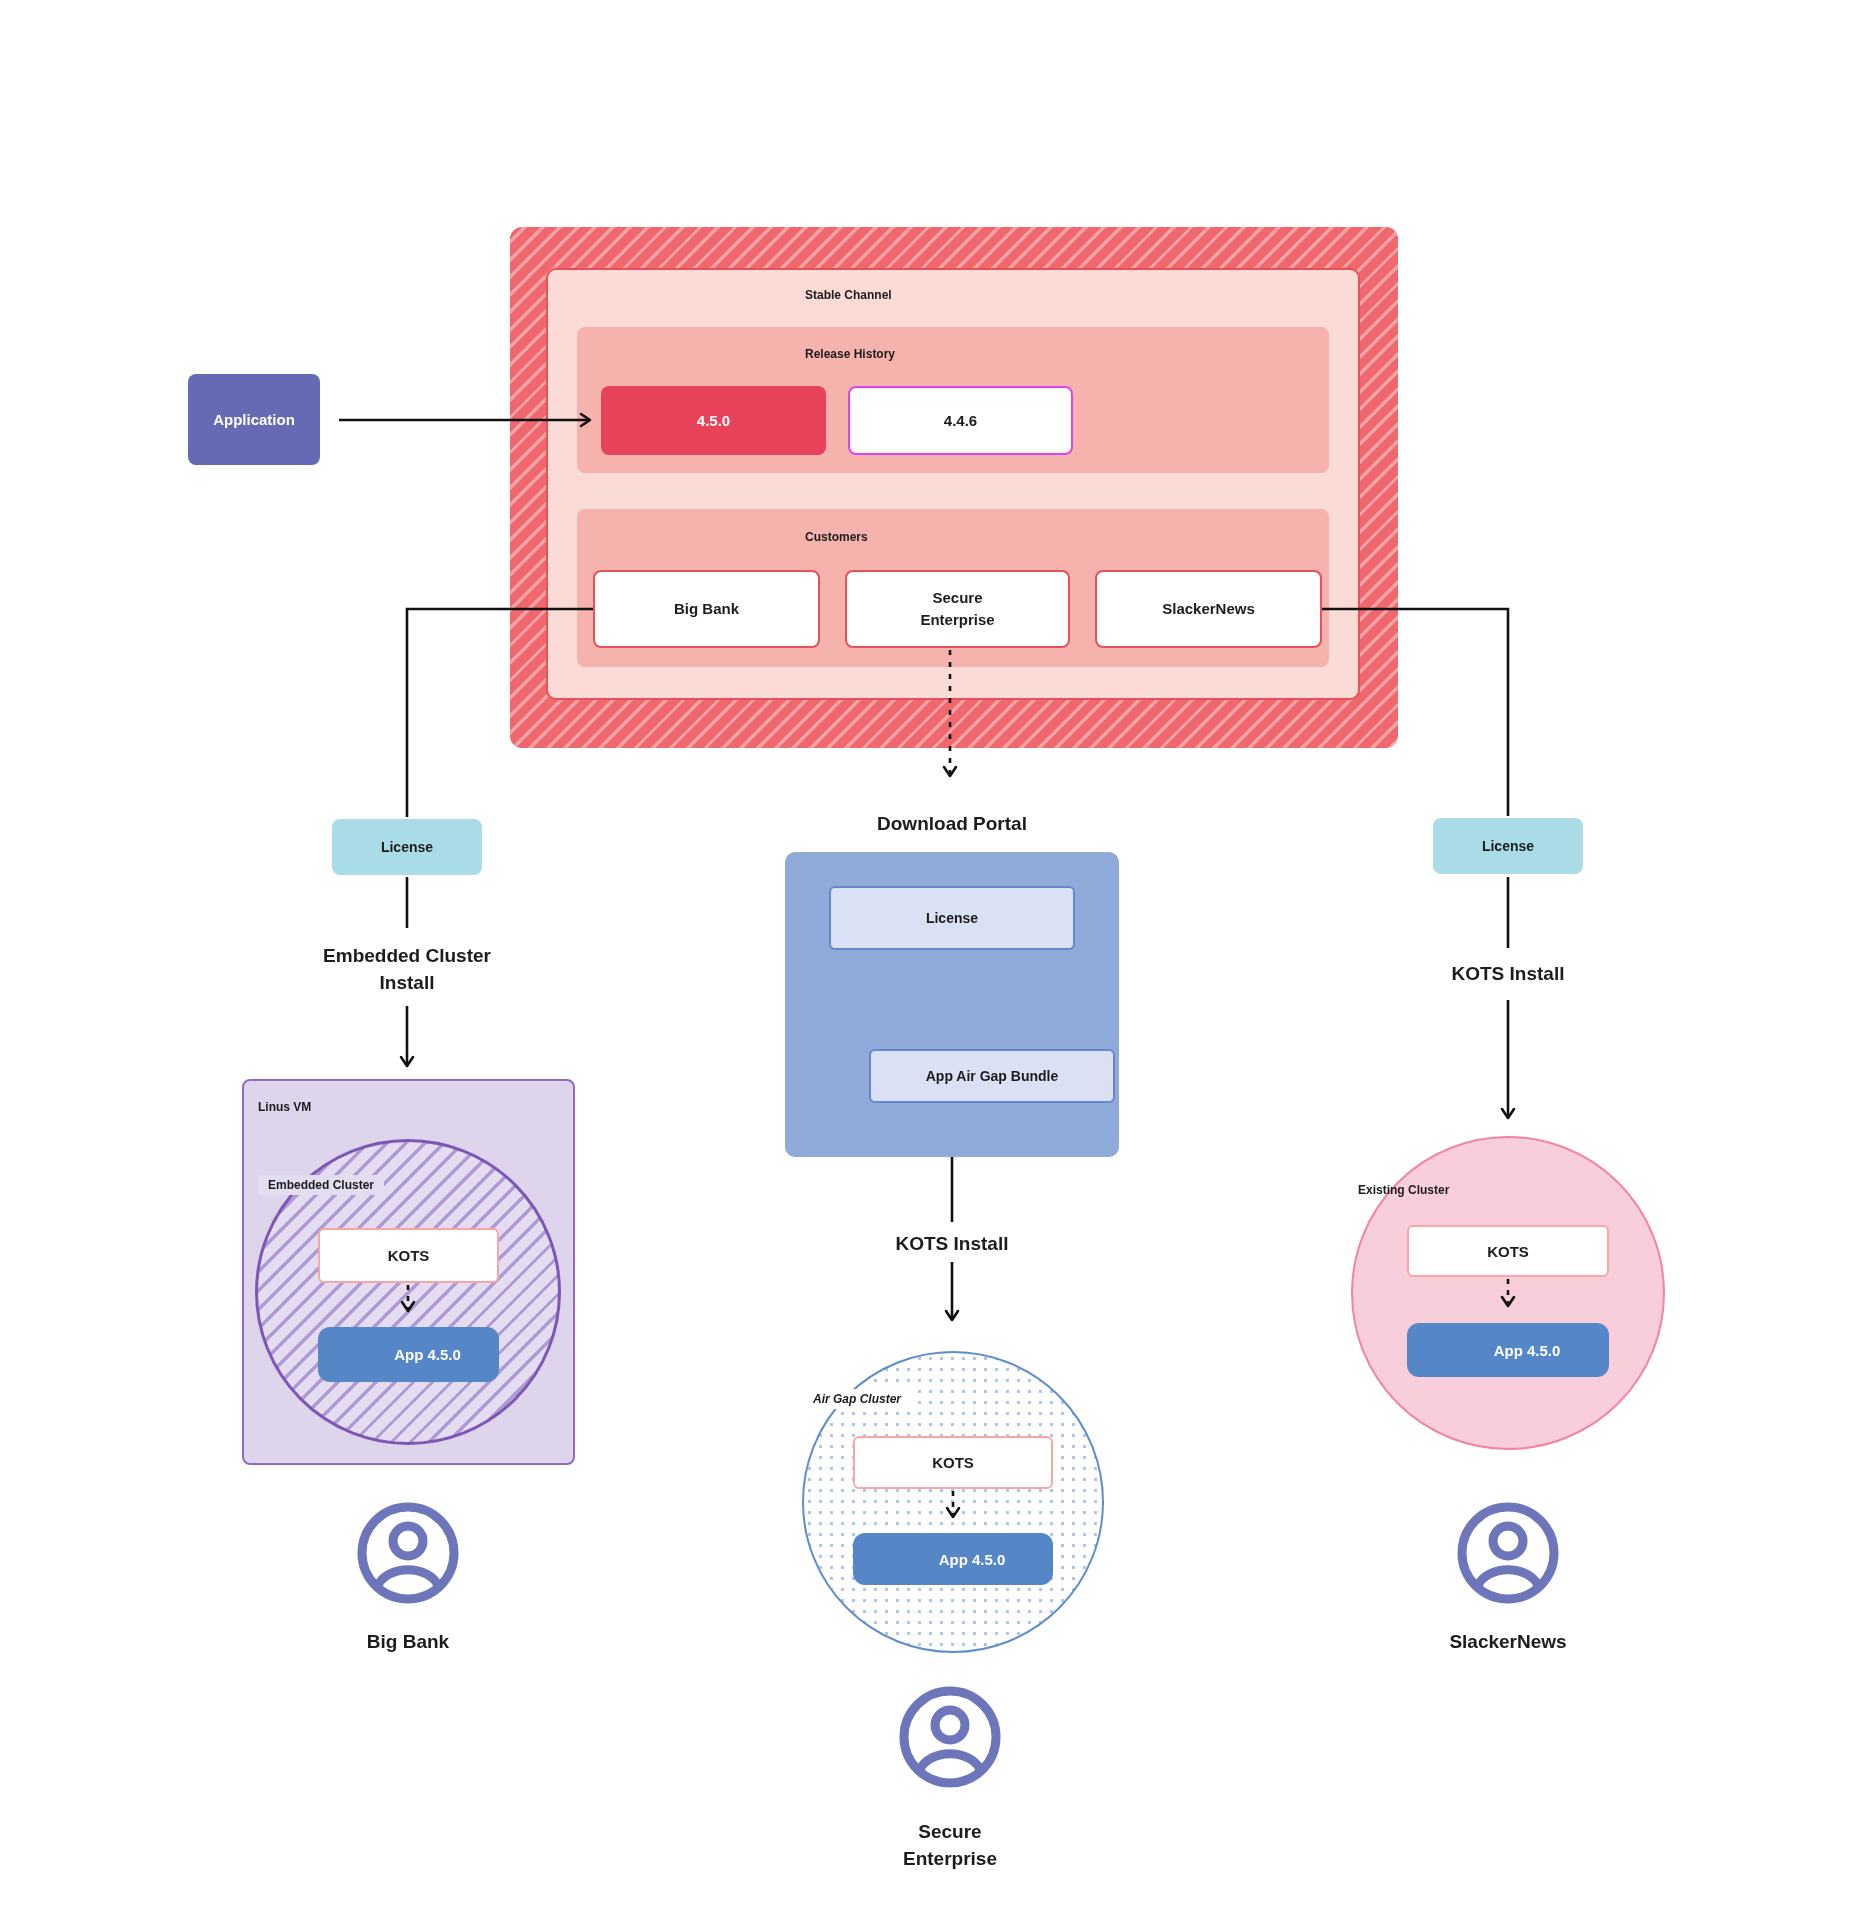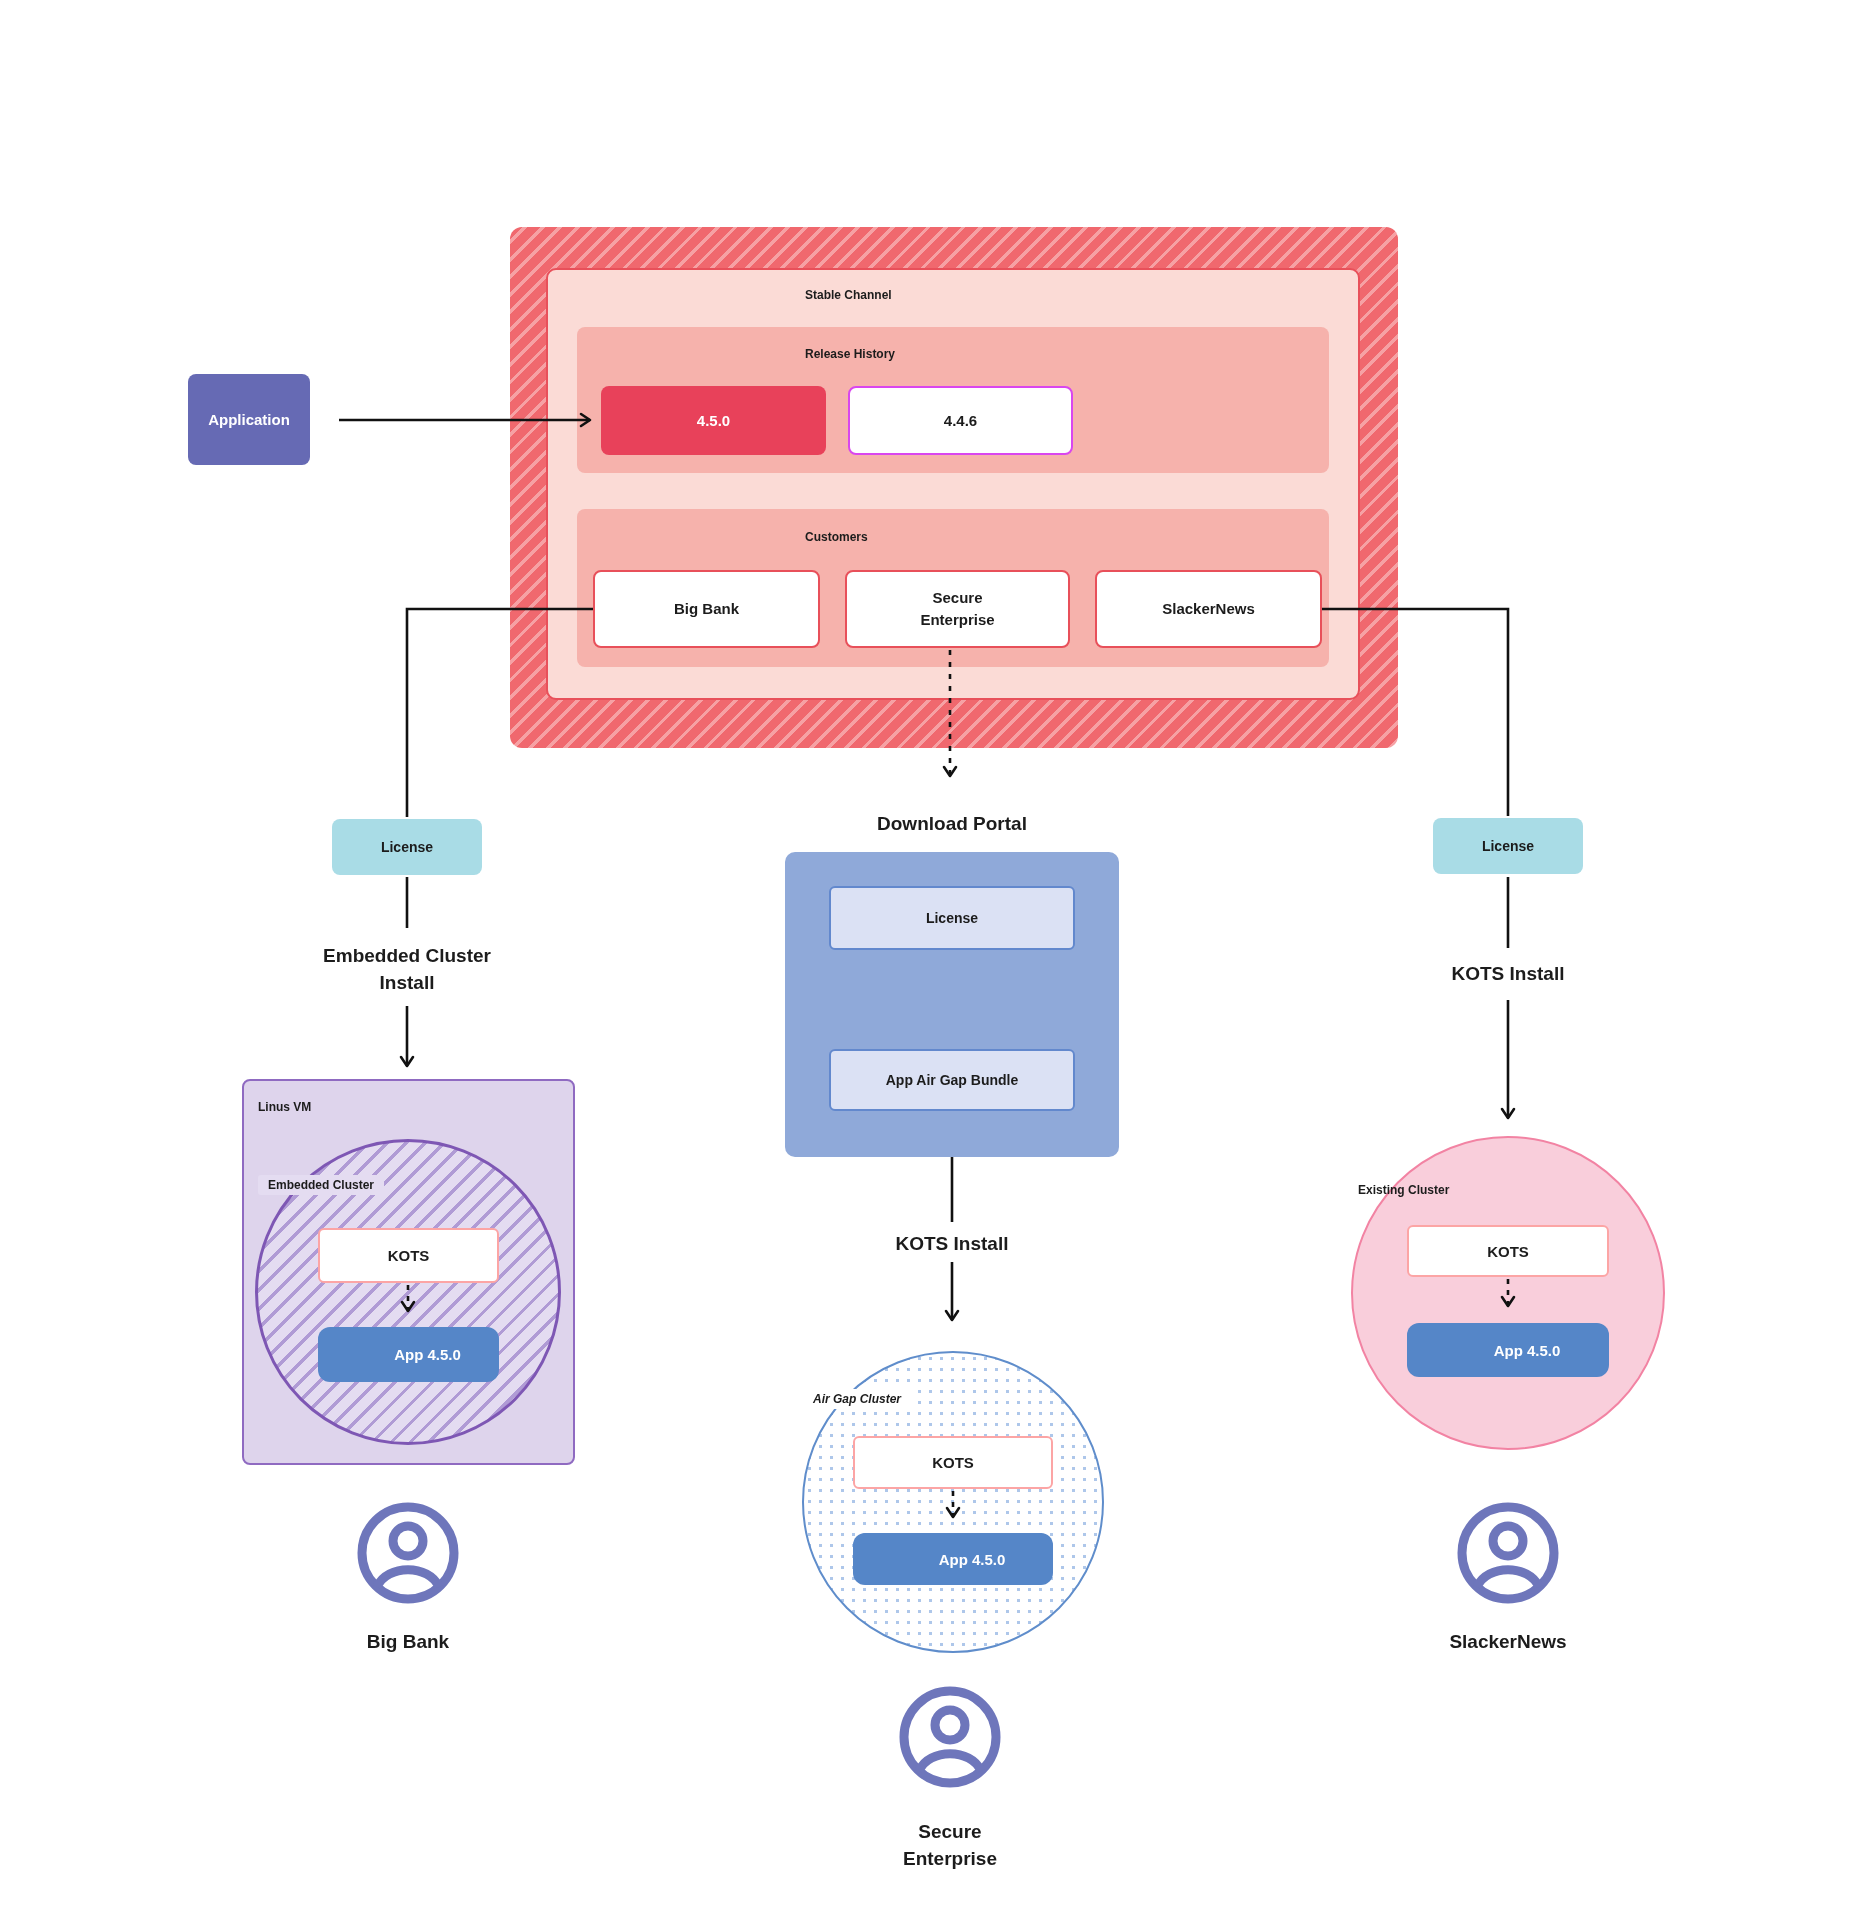--- a/index.html
+++ b/index.html
@@ -30,33 +30,33 @@
   .release-section{left:577px;top:327px;width:752px;height:146px;}
   .customers-section{left:577px;top:509px;width:752px;height:158px;}
   .rel-current{left:601px;top:386px;width:225px;height:69px;background:#e8415a;color:#ffffff;border-radius:8px;font-size:15px;}
   .rel-prev{left:848px;top:386px;width:225px;height:69px;background:#ffffff;border:2px solid #d946ef;border-radius:8px;font-size:15px;}
   .cust-box{top:570px;width:227px;height:78px;background:#ffffff;border:2px solid #e8505a;border-radius:8px;font-size:15px;line-height:22px;}
   .cust-1{left:593px;}
   .cust-2{left:845px;width:225px;}
   .cust-3{left:1095px;}
 
   
-  .app-box{left:188px;top:374px;width:122px;height:91px;background:#666ab4;color:#ffffff;border-radius:8px;font-size:15px;}
+  .app-box{left:188px;top:374px;width:132px;height:91px;background:#666ab4;color:#ffffff;border-radius:8px;font-size:15px;}
 
   
   .license-box{width:150px;height:56px;background:#a9dce6;border-radius:8px;font-size:14px;}
   .license-left{left:332px;top:819px;}
   .license-right{left:1433px;top:818px;}
 
   
   .portal-box{left:785px;top:852px;width:334px;height:305px;background:#8fa9d9;border-radius:10px;}
   .portal-item{left:829px;width:246px;background:#dbe1f4;border:2px solid #6288cd;border-radius:6px;font-size:14px;}
   .portal-item-1{top:886px;height:64px;}
   .portal-item-2{top:968px;height:62px;}
-  .portal-item-3{top:1049px;height:62px;}
+  .portal-item-3{top:1049px;height:54px;margin-left:40px;}
 
   
   .linus-box{left:242px;top:1079px;width:333px;height:386px;background:#ded4ec;border:2px solid #8f6ac1;border-radius:8px;}
   .ec-circle{
     left:255px;top:1139px;width:306px;height:306px;border-radius:50%;
     background:repeating-linear-gradient(135deg,#e4dcf1 0 10px,#b09bd5 10px 13.4px);
     border:3px solid #7e57b4;
   }
   .ec-label-band{background:#e4dcf1;padding:3px 10px;border-radius:3px;}
 

